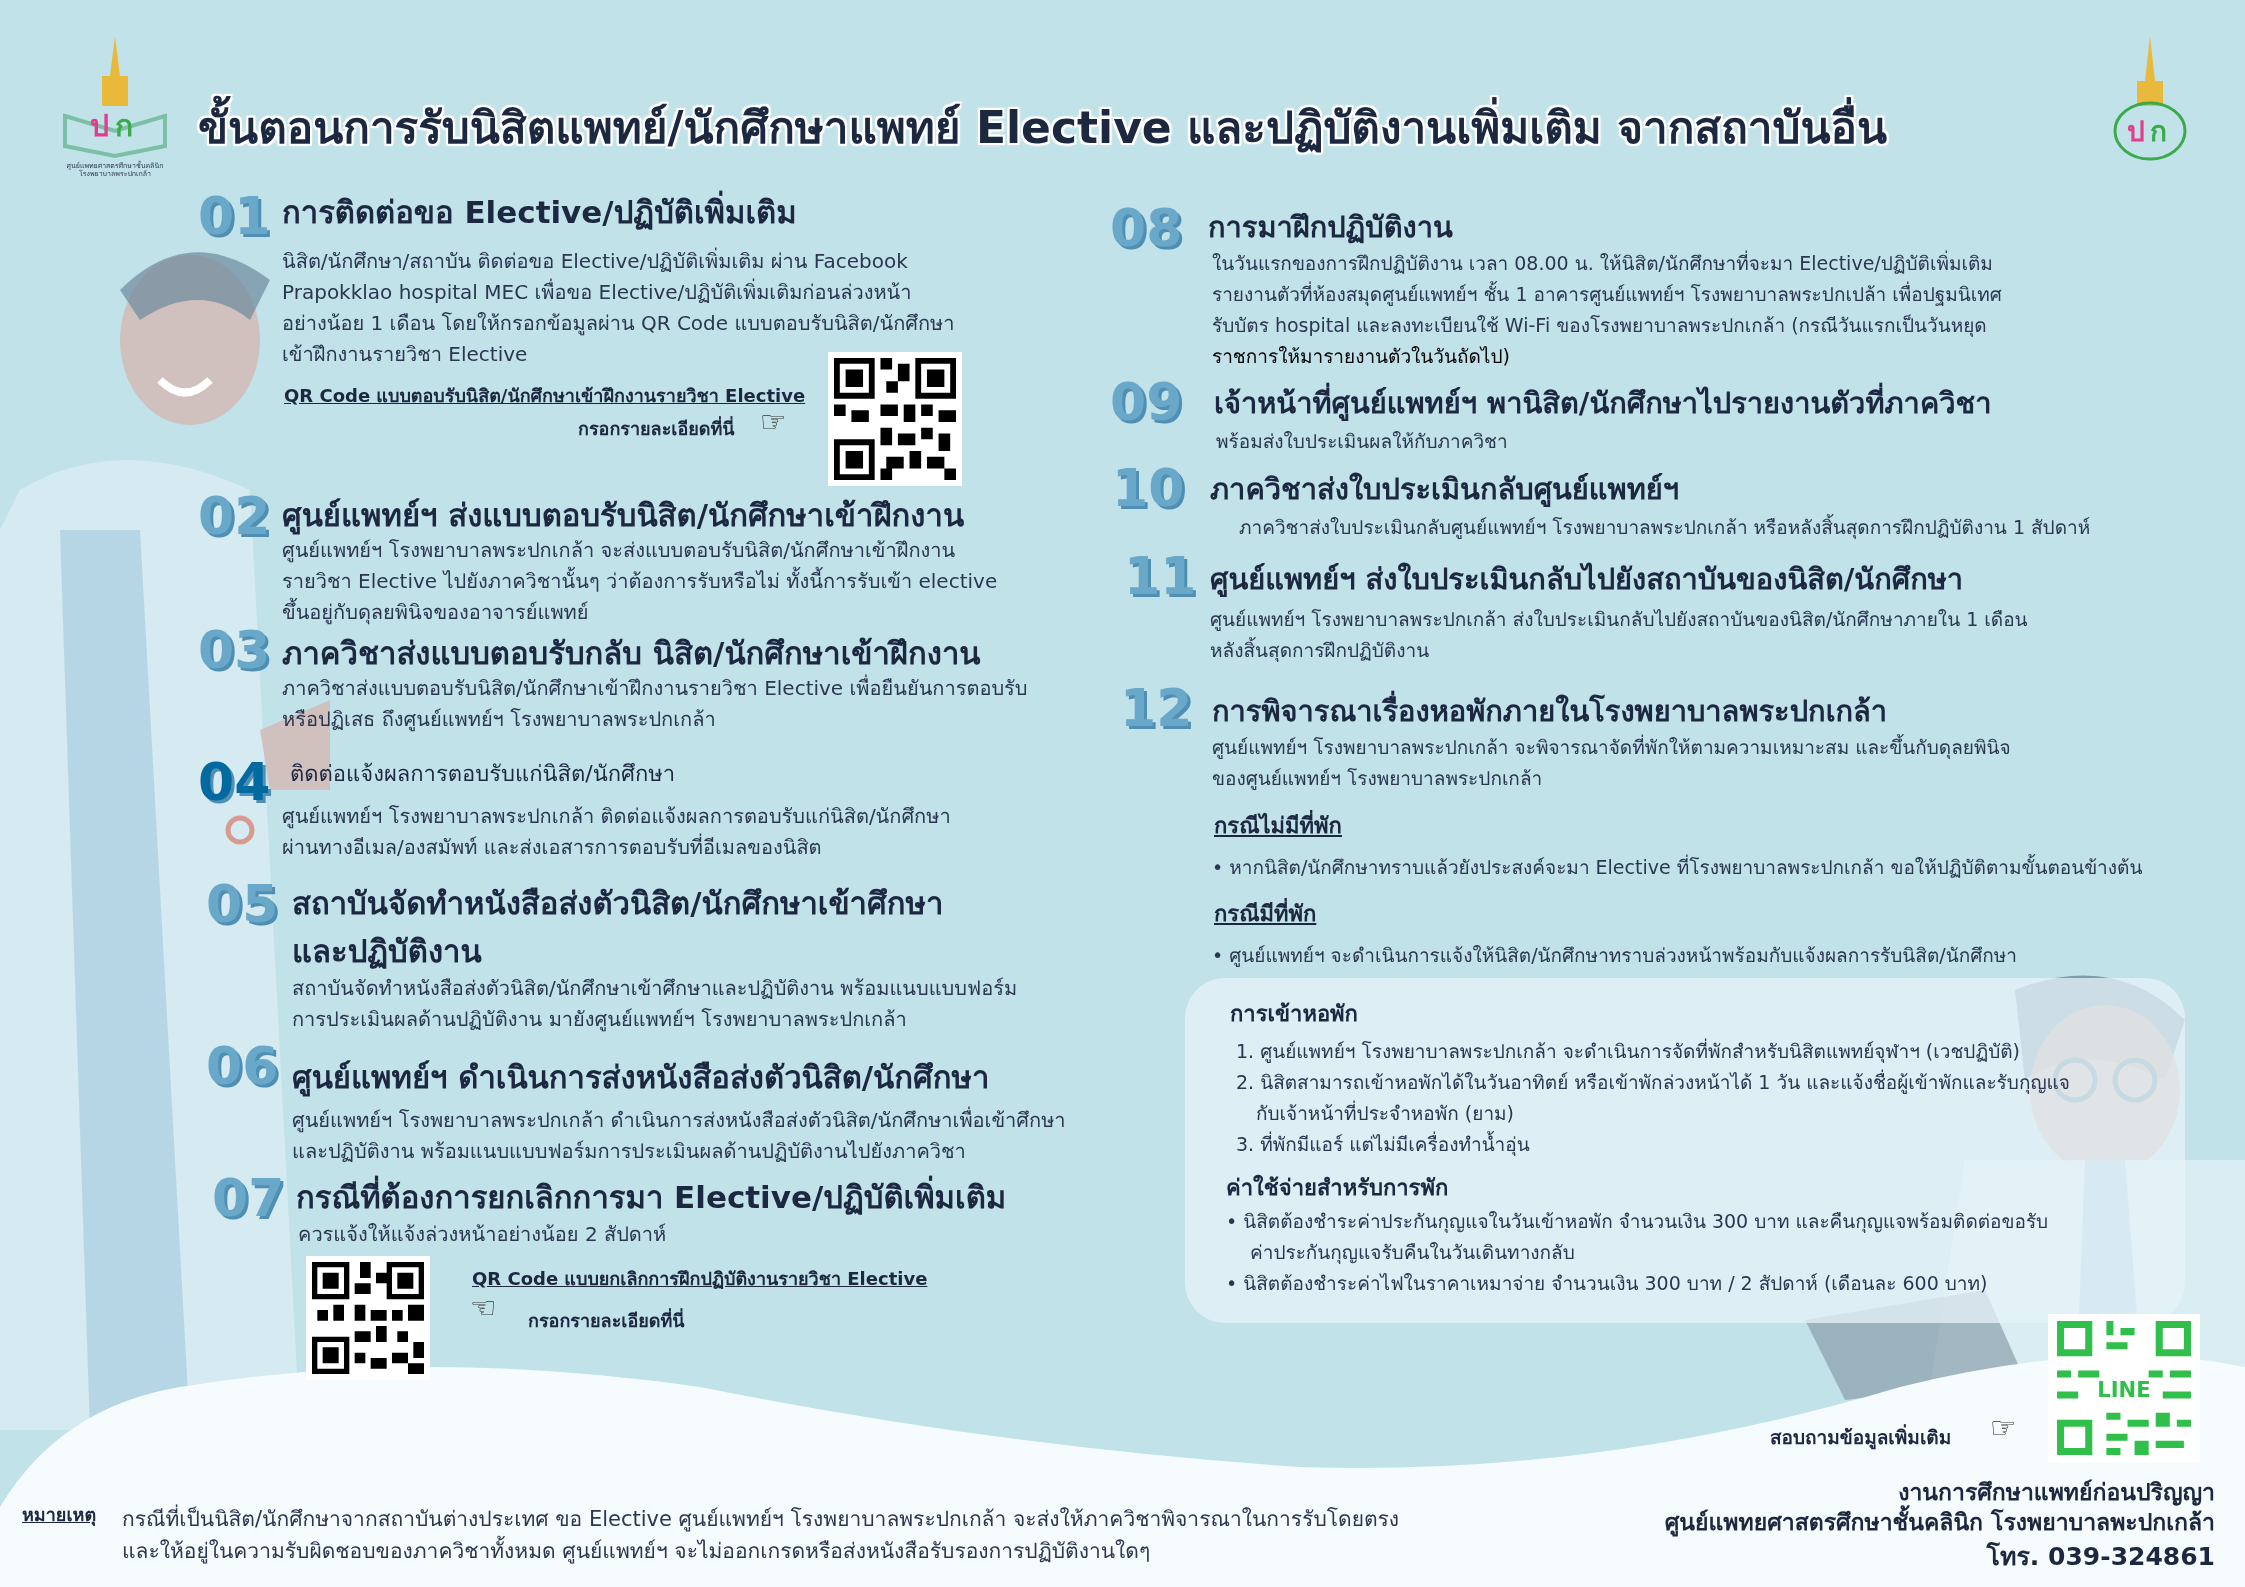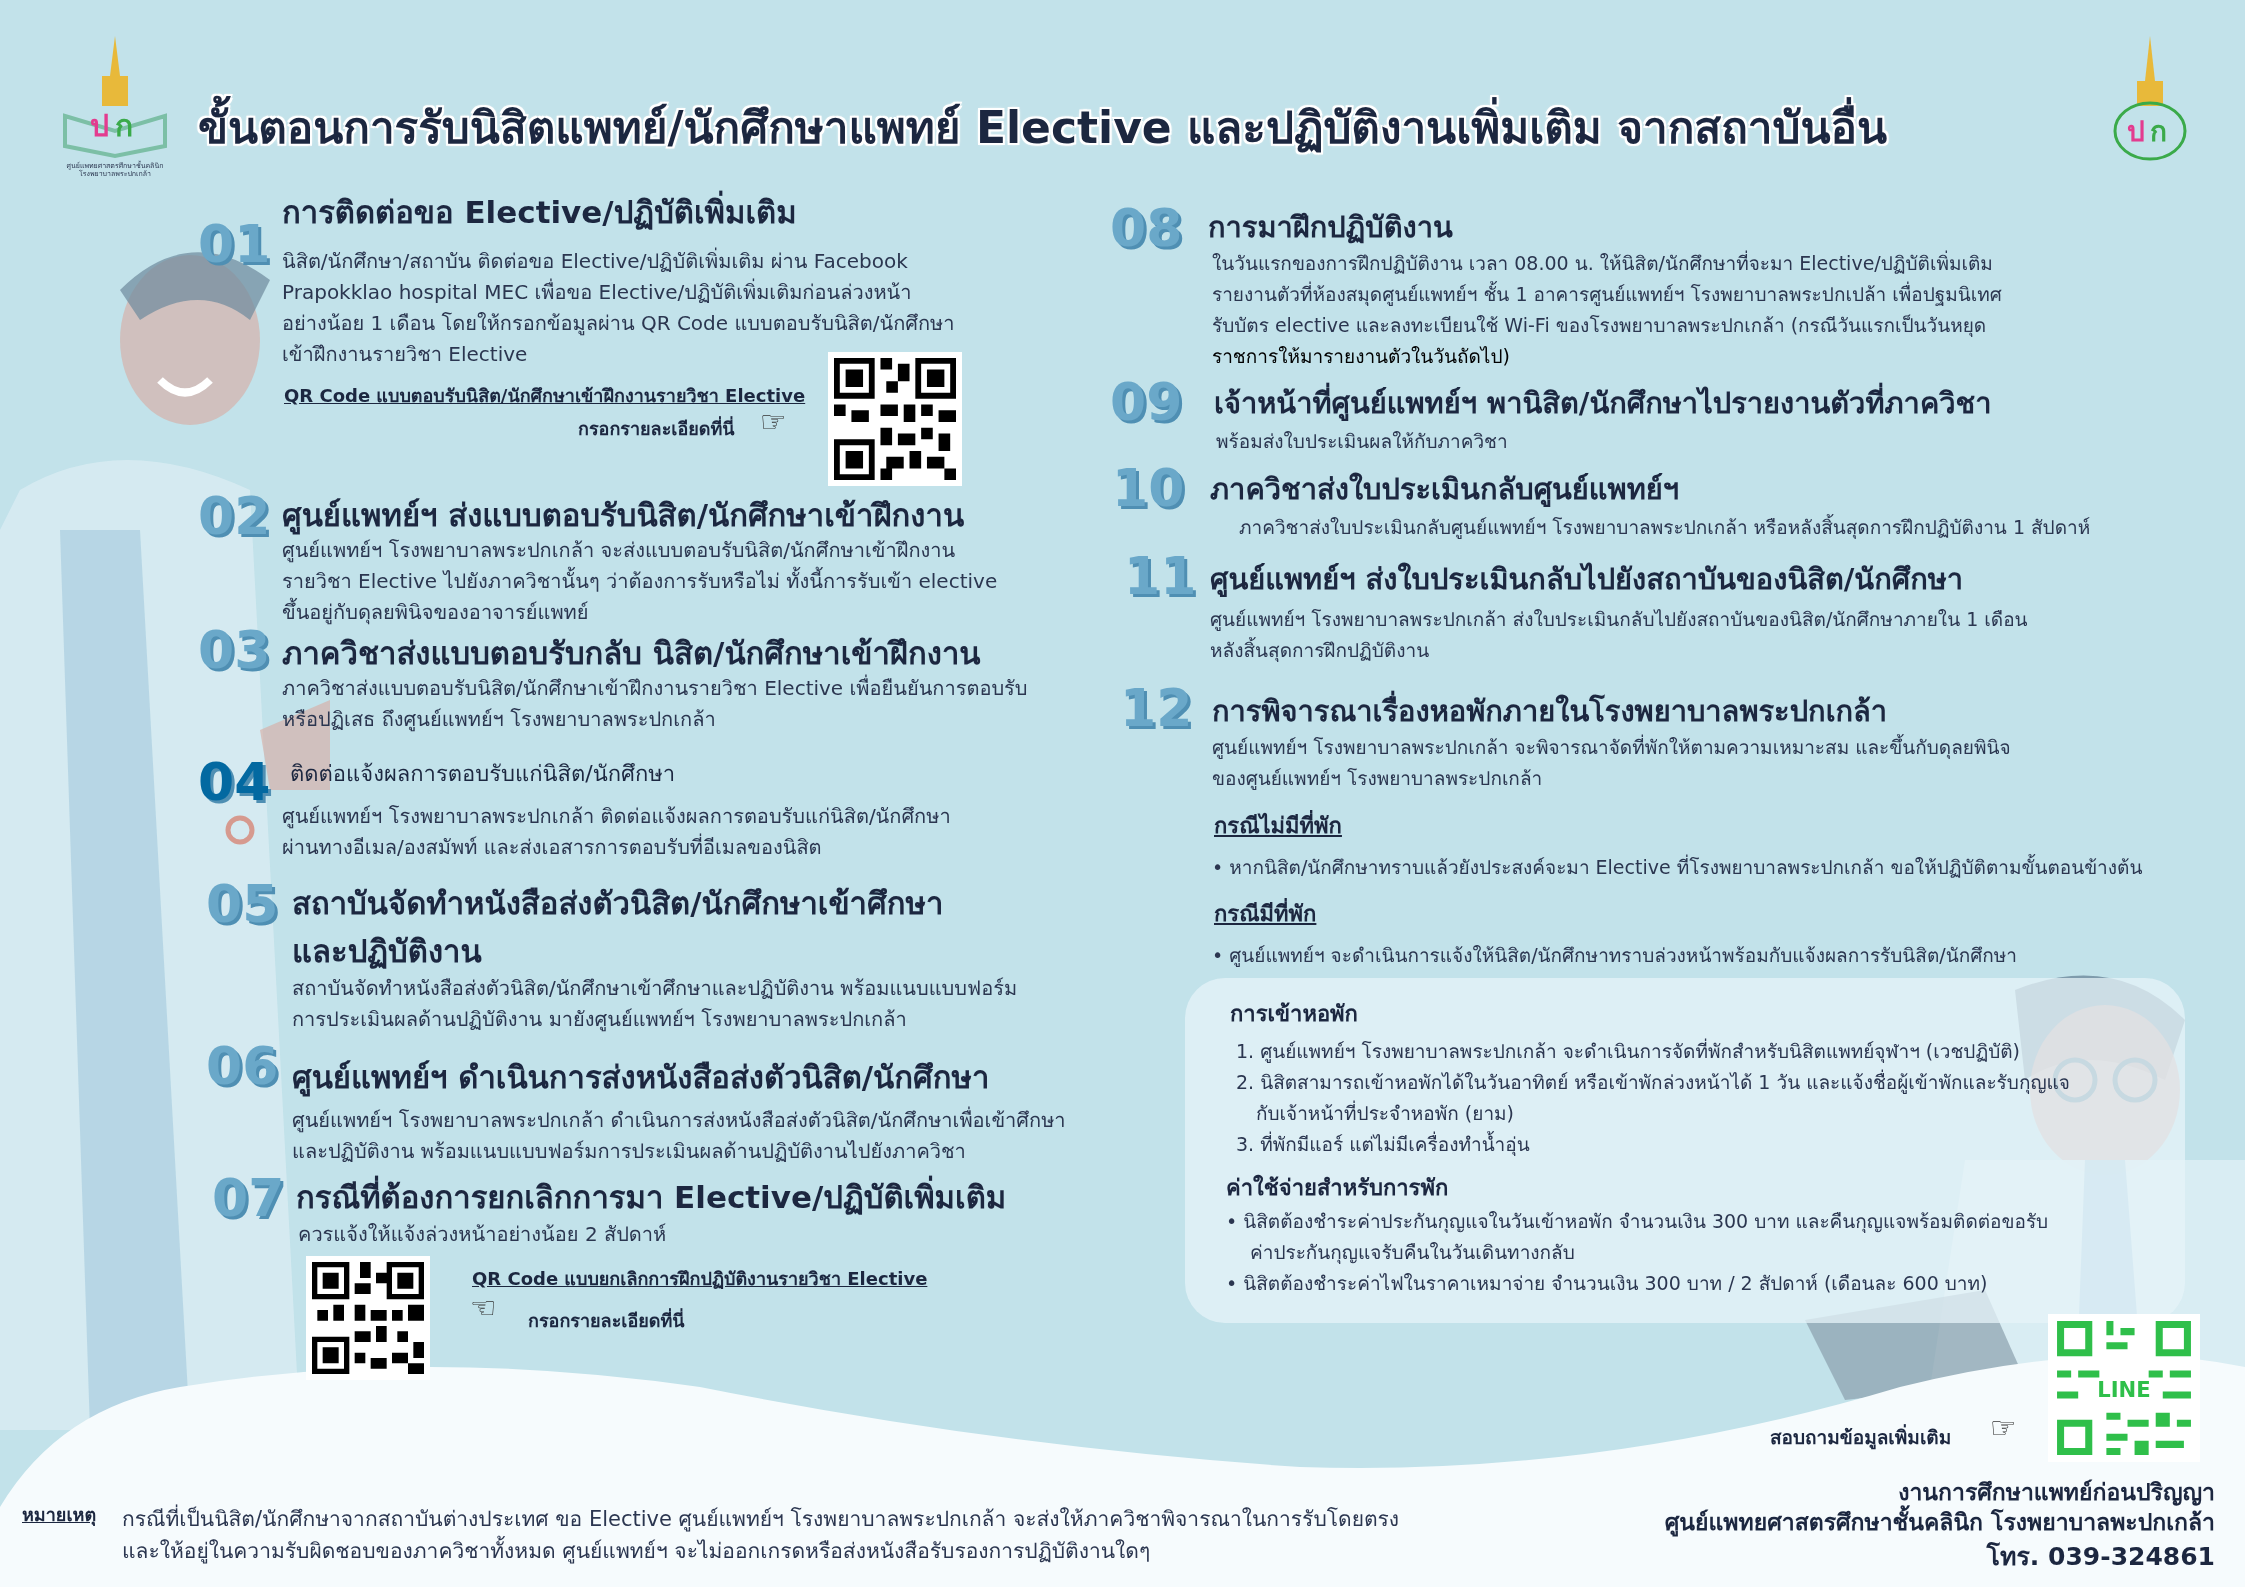--- a/index.html
+++ b/index.html
@@ -5,21 +5,21 @@
   html,body{margin:0;padding:0;}
   body{width:2245px;height:1587px;position:relative;overflow:hidden;background:#c2e2ea;font-family:"DejaVu Sans","Liberation Sans",sans-serif;color:#1c2740;}
   .bg-doctor-left{position:absolute;left:0;top:230px;width:330px;height:1200px;}
   .bg-doctor-right{position:absolute;right:0;top:960px;width:460px;height:460px;}
   .bottom-wave{position:absolute;left:0;bottom:0;width:2245px;height:240px;}
   .logo{position:absolute;}
   .logo-left{left:60px;top:36px;width:110px;height:140px;}
   .logo-right{right:50px;top:36px;width:90px;height:130px;}
   .title{position:absolute;left:198px;top:92px;font-size:44px;font-weight:bold;color:#1c2740;text-shadow:0 0 4px #fff,0 0 4px #fff,2px 2px 0 #fff,-2px -2px 0 #fff,2px -2px 0 #fff,-2px 2px 0 #fff;white-space:nowrap;letter-spacing:0px;}
   .step{position:absolute;}
-  .step .num{position:absolute;font-size:52px;font-weight:bold;color:#6aa8c9;text-shadow:3px 3px 0 #4f8fb3;line-height:1;margin-top:28px;}
+  .step .num{position:absolute;font-size:52px;font-weight:bold;color:#6aa8c9;text-shadow:3px 3px 0 #4f8fb3;line-height:1;}
   .step .head{position:absolute;font-size:31px;font-weight:bold;color:#1c2740;white-space:nowrap;line-height:1.2;}
   .step .body{position:absolute;font-size:20px;color:#2b3650;line-height:31px;white-space:nowrap;}
   .qr{position:absolute;background:#fff;padding:6px;}
   .qr svg{display:block;}
   .link{position:absolute;font-size:18px;font-weight:bold;color:#1c2740;text-decoration:underline;white-space:nowrap;text-align:right;}
   .fill{position:absolute;font-size:18px;font-weight:bold;color:#1c2740;white-space:nowrap;}
   .hand{position:absolute;font-size:30px;color:#333;}
   .sub-h{position:absolute;font-size:22px;font-weight:bold;text-decoration:underline;color:#1c2740;white-space:nowrap;}
   .bullet{position:absolute;font-size:19px;color:#2b3650;white-space:nowrap;}
   .dorm-box{position:absolute;left:1185px;top:978px;width:1000px;height:345px;background:rgba(230,243,248,0.75);border-radius:40px;}
@@ -157,21 +157,21 @@
   <a class="link" style="left:472px;top:1264px;">QR Code แบบยกเลิกการฝึกปฏิบัติงานรายวิชา Elective</a>
   <span class="hand" style="left:470px;top:1290px;">☜</span>
   <span class="fill" style="left:528px;top:1306px;">กรอกรายละเอียดที่นี่</span>
 </div>
 
 <div>
   <span style="position:absolute;left:1110px;top:198px;font-size:52px;font-weight:bold;color:#6aa8c9;text-shadow:3px 3px 0 #4f8fb3;">08</span>
   <span style="position:absolute;left:1208px;top:204px;font-size:29px;font-weight:bold;white-space:nowrap;">การมาฝึกปฏิบัติงาน</span>
   <span style="position:absolute;left:1212px;top:248px;font-size:19px;white-space:nowrap;color:#2b3650;">ในวันแรกของการฝึกปฏิบัติงาน เวลา 08.00 น. ให้นิสิต/นักศึกษาที่จะมา Elective/ปฏิบัติเพิ่มเติม</span>
   <span style="position:absolute;left:1212px;top:279px;font-size:19px;white-space:nowrap;color:#2b3650;">รายงานตัวที่ห้องสมุดศูนย์แพทย์ฯ ชั้น 1 อาคารศูนย์แพทย์ฯ โรงพยาบาลพระปกเปล้า เพื่อปฐมนิเทศ</span>
-  <span style="position:absolute;left:1212px;top:310px;font-size:19px;white-space:nowrap;color:#2b3650;">รับบัตร elective และลงทะเบียนใช้ Wi-Fi ของโรงพยาบาลพระปกเกล้า (กรณีวันแรกเป็นวันหยุด</span>
+  <span style="position:absolute;left:1212px;top:310px;font-size:19px;white-space:nowrap;color:#2b3650;">รับบัตร hospital และลงทะเบียนใช้ Wi-Fi ของโรงพยาบาลพระปกเกล้า (กรณีวันแรกเป็นวันหยุด</span>
   <span style="position:absolute;left:1212px;top:341px;font-size:19px;white-space:nowrap;color:#000000;">ราชการให้มารายงานตัวในวันถัดไป)</span>
 </div>
 
 <div>
   <span style="position:absolute;left:1110px;top:372px;font-size:52px;font-weight:bold;color:#6aa8c9;text-shadow:3px 3px 0 #4f8fb3;">09</span>
   <span style="position:absolute;left:1214px;top:380px;font-size:29px;font-weight:bold;white-space:nowrap;">เจ้าหน้าที่ศูนย์แพทย์ฯ พานิสิต/นักศึกษาไปรายงานตัวที่ภาควิชา</span>
   <span style="position:absolute;left:1216px;top:426px;font-size:19px;white-space:nowrap;color:#2b3650;">พร้อมส่งใบประเมินผลให้กับภาควิชา</span>
 </div>
 
 <div>

